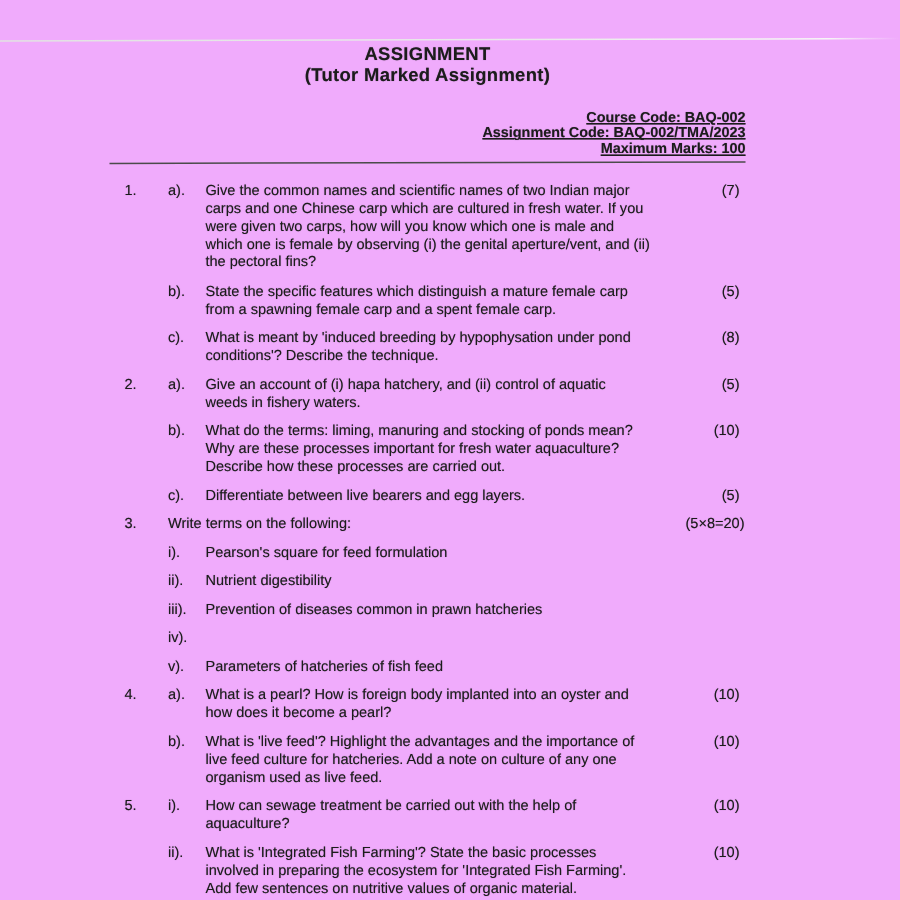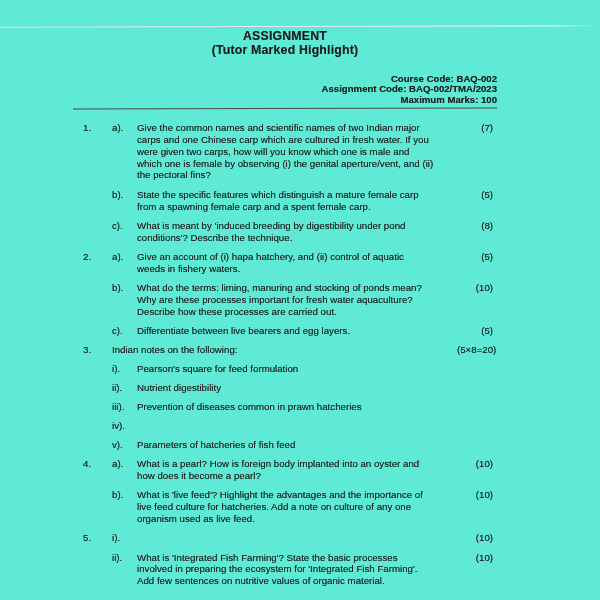--- a/index.html
+++ b/index.html
@@ -5,21 +5,21 @@
   html, body { margin: 0; padding: 0; }
   body {
     width: 600px; height: 600px;
     background: #fdfdfd;
     font-family: "Liberation Sans", sans-serif;
   }
   .page {
     position: relative;
     width: 600px; height: 600px;
     overflow: hidden;
-    background: #5eead4;
+    background: #f0abfc;
     color: #1c1c1c;
     text-shadow: 0 0 0.55px rgba(28,28,28,0.5); 
   }
   .scan-top-line {
     position: absolute; top: 26px; left: 0;
     width: 100%; height: 1px;
     background: linear-gradient(90deg, #e2e2e2 0%, #eaeaea 60%, #f6f6f6 92%, transparent 100%);
     transform: rotate(-0.15deg);
   }
   .doc {
@@ -31,20 +31,21 @@
     font-size: 12.3px;
     line-height: 14px;
     letter-spacing: 0.2px;
   }
   .codes {
     margin-top: 17px;
     text-align: right;
     font-weight: bold;
     font-size: 9.6px;
     line-height: 10.4px;
+    text-decoration: underline;
   }
   .rule {
     margin-top: 3px;
     border: none;
     border-bottom: 1.7px solid #4b4b4b;
     transform: rotate(-0.12deg);
   }
   .qlist {
     margin-top: 13px;
     padding-left: 10px;
@@ -64,21 +65,21 @@
 </head>
 <body>
 
 <div class="page">
   <div class="scan-top-line"></div>
 
   <div class="doc">
 
     <div class="title-block">
       <div>ASSIGNMENT</div>
-      <div>(Tutor Marked Highlight)</div>
+      <div>(Tutor Marked Assignment)</div>
     </div>
 
     <div class="codes">
       <div>Course Code: BAQ-002</div>
       <div>Assignment Code: BAQ-002/TMA/2023</div>
       <div>Maximum Marks: 100</div>
     </div>
 
     <div class="rule"></div>
 
@@ -99,21 +100,21 @@
         <div class="c-num"></div>
         <div class="c-label">b).</div>
         <div class="c-text">State the specific features which distinguish a mature female carp
 from a spawning female carp and a spent female carp.</div>
         <div class="c-marks">(5)</div>
       </div>
 
       <div class="row">
         <div class="c-num"></div>
         <div class="c-label">c).</div>
-        <div class="c-text">What is meant by 'induced breeding by digestibility under pond
+        <div class="c-text">What is meant by 'induced breeding by hypophysation under pond
 conditions'? Describe the technique.</div>
         <div class="c-marks">(8)</div>
       </div>
 
       <div class="row">
         <div class="c-num">2.</div>
         <div class="c-label">a).</div>
         <div class="c-text">Give an account of (i) hapa hatchery, and (ii) control of aquatic
 weeds in fishery waters.</div>
         <div class="c-marks">(5)</div>
@@ -130,21 +131,21 @@
 
       <div class="row">
         <div class="c-num"></div>
         <div class="c-label">c).</div>
         <div class="c-text">Differentiate between live bearers and egg layers.</div>
         <div class="c-marks">(5)</div>
       </div>
 
       <div class="row">
         <div class="c-num">3.</div>
-        <div class="c-text-wide">Indian notes on the following:</div>
+        <div class="c-text-wide">Write terms on the following:</div>
         <div class="c-marks">(5×8=20)</div>
       </div>
 
       <div class="row note">
         <div class="c-num"></div>
         <div class="c-label">i).</div>
         <div class="c-text">Pearson's square for feed formulation</div>
       </div>
       <div class="row note">
         <div class="c-num"></div>
@@ -179,20 +180,22 @@
         <div class="c-label">b).</div>
         <div class="c-text">What is 'live feed'? Highlight the advantages and the importance of
 live feed culture for hatcheries. Add a note on culture of any one
 organism used as live feed.</div>
         <div class="c-marks">(10)</div>
       </div>
 
       <div class="row">
         <div class="c-num">5.</div>
         <div class="c-label">i).</div>
+        <div class="c-text">How can sewage treatment be carried out with the help of
+aquaculture?</div>
         <div class="c-marks">(10)</div>
       </div>
 
       <div class="row">
         <div class="c-num"></div>
         <div class="c-label">ii).</div>
         <div class="c-text">What is 'Integrated Fish Farming'? State the basic processes
 involved in preparing the ecosystem for 'Integrated Fish Farming'.
 Add few sentences on nutritive values of organic material.</div>
         <div class="c-marks">(10)</div>

